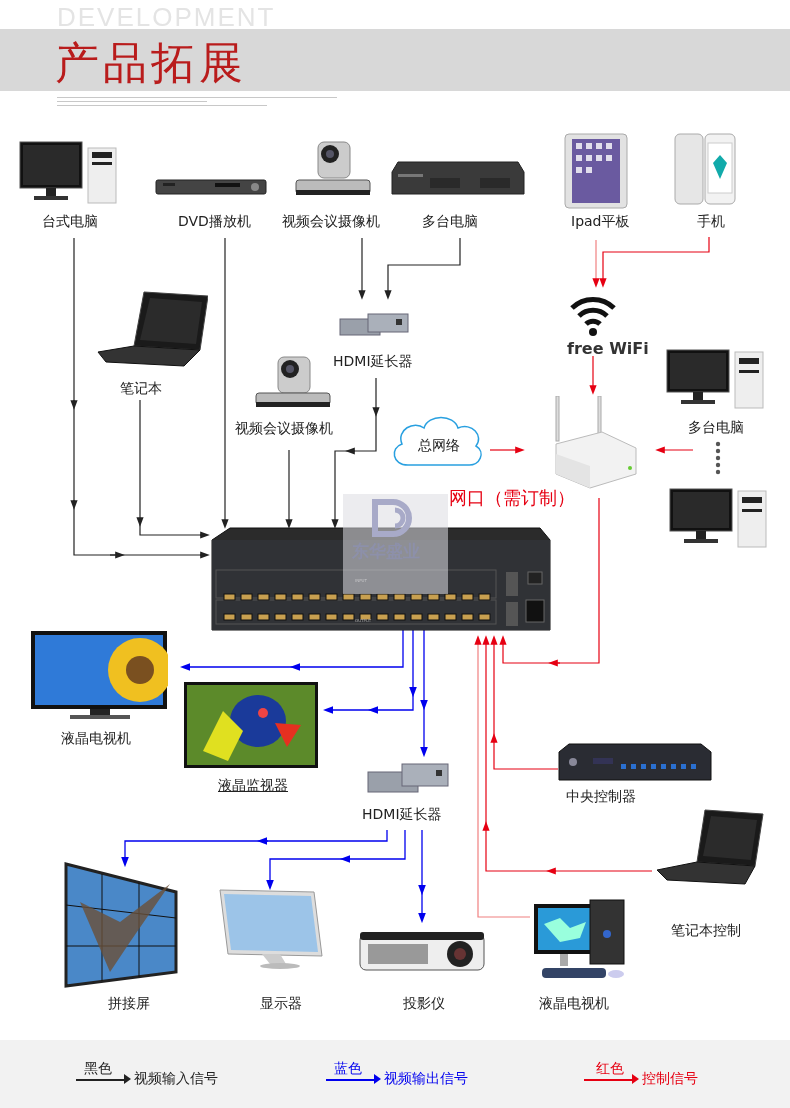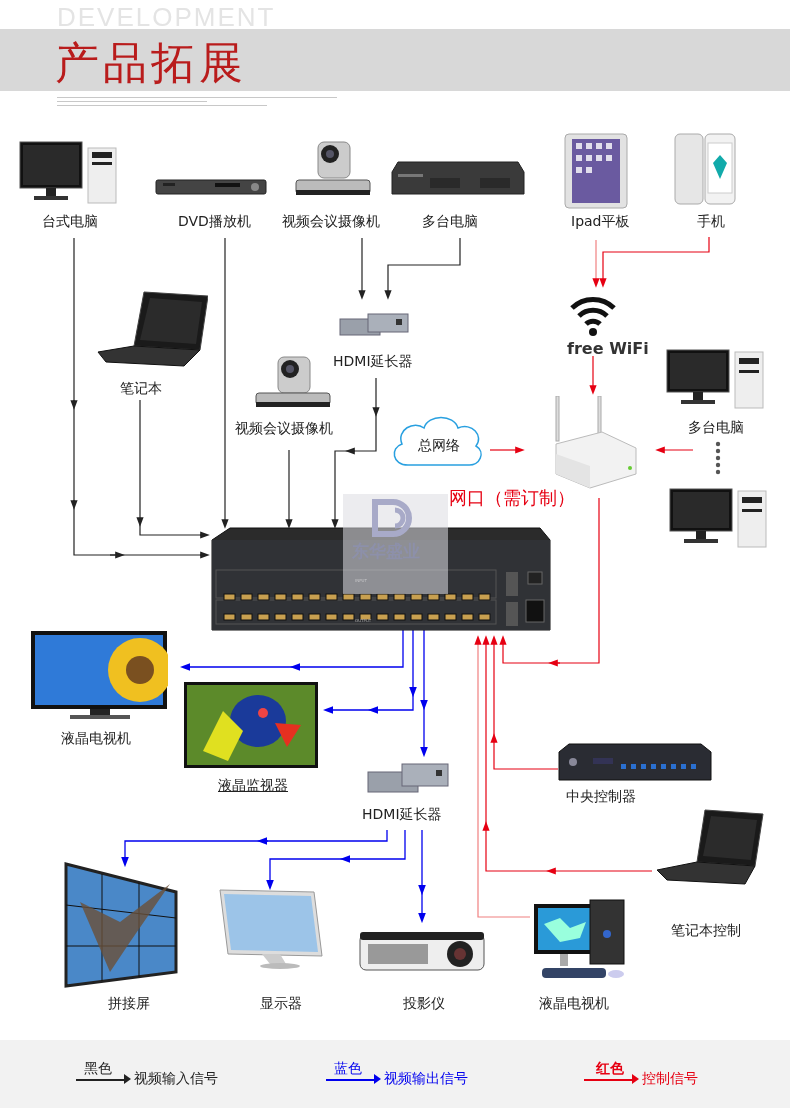--- a/index.html
+++ b/index.html
@@ -433,17 +433,17 @@
   <span class="arrow" style="left:48px;border-left:7px solid #222;"></span>
   <span class="txt" style="left:58px;">视频输入信号</span>
 </div>
 <div class="leg" style="left:326px;color:#0000ee;">
   <span class="top">蓝色</span>
   <span class="line" style="width:50px;background:#0000ee;"></span>
   <span class="arrow" style="left:48px;border-left:7px solid #0000ee;"></span>
   <span class="txt" style="left:58px;">视频输出信号</span>
 </div>
 <div class="leg" style="left:584px;color:#e60012;">
-  <span class="top" style="left:12px;font-weight:bold;">红色</span>
+  <span class="top" style="left:12px;">红色</span>
   <span class="line" style="width:50px;background:#e60012;"></span>
   <span class="arrow" style="left:48px;border-left:7px solid #e60012;"></span>
   <span class="txt" style="left:58px;">控制信号</span>
 </div>
 
 </body></html>

